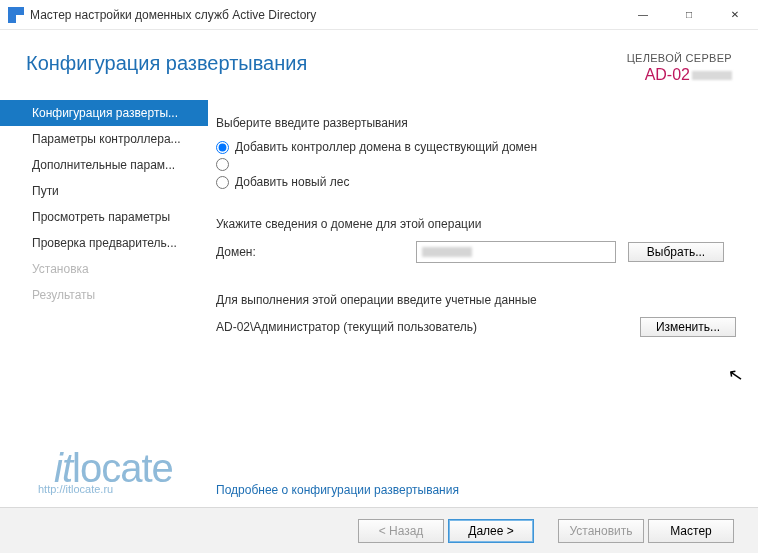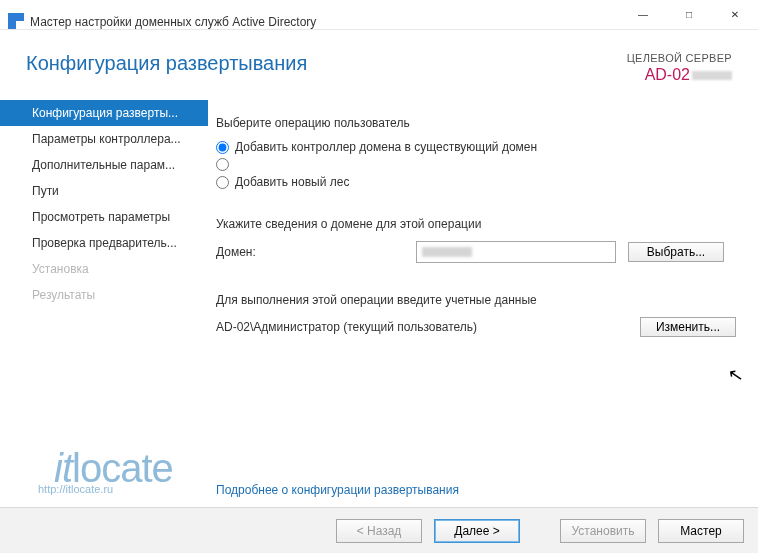--- a/index.html
+++ b/index.html
@@ -10,21 +10,21 @@
     background: #fff;
     color: #333;
     width: 758px;
     height: 555px;
     overflow: hidden;
     position: relative;
   }
   .titlebar {
     height: 30px;
     display: flex;
-    align-items: flex-end;
+    align-items: center;
     padding: 0 0 0 8px;
     border-bottom: 1px solid #e8e8e8;
   }
   .titlebar .app-icon {
     width: 16px; height: 16px;
     background: #2e7cd6;
     margin-right: 6px;
     position: relative;
   }
   .titlebar .app-icon::after{
@@ -173,22 +173,22 @@
     margin-left: 28px;
   }
 
   .footer {
     height: 46px;
     border-top: 1px solid #d9d9d9;
     background:#f2f2f2;
     display:flex;
     align-items:center;
     justify-content:flex-end;
-    padding: 0 14px;
-    gap: 12px;
+    padding: 0 24px;
+    gap: 4px;
   }
   .footer button {
     height: 24px;
     min-width: 86px;
     border:1px solid #a7a7a7;
     background: linear-gradient(#fdfdfd,#ececec);
     font-family: inherit;
     font-size: 12px;
     cursor:pointer;
   }
@@ -246,21 +246,21 @@
     <div class="side-item">Параметры контроллера...</div>
     <div class="side-item">Дополнительные парам...</div>
     <div class="side-item">Пути</div>
     <div class="side-item">Просмотреть параметры</div>
     <div class="side-item">Проверка предваритель...</div>
     <div class="side-item disabled">Установка</div>
     <div class="side-item disabled">Результаты</div>
   </div>
 
   <div class="content">
-    <div class="section-label">Выберите операцию пользователь</div>
+    <div class="section-label">Выберите введите развертывания</div>
 
     <label class="radio-row">
       <input type="radio" name="op" checked="" style="">
       <span>Добавить контроллер домена в существующий домен</span>
     </label>
     <label class="radio-row">
       <input type="radio" name="op" style="">
     </label>
     <label class="radio-row">
       <input type="radio" name="op" style="">

